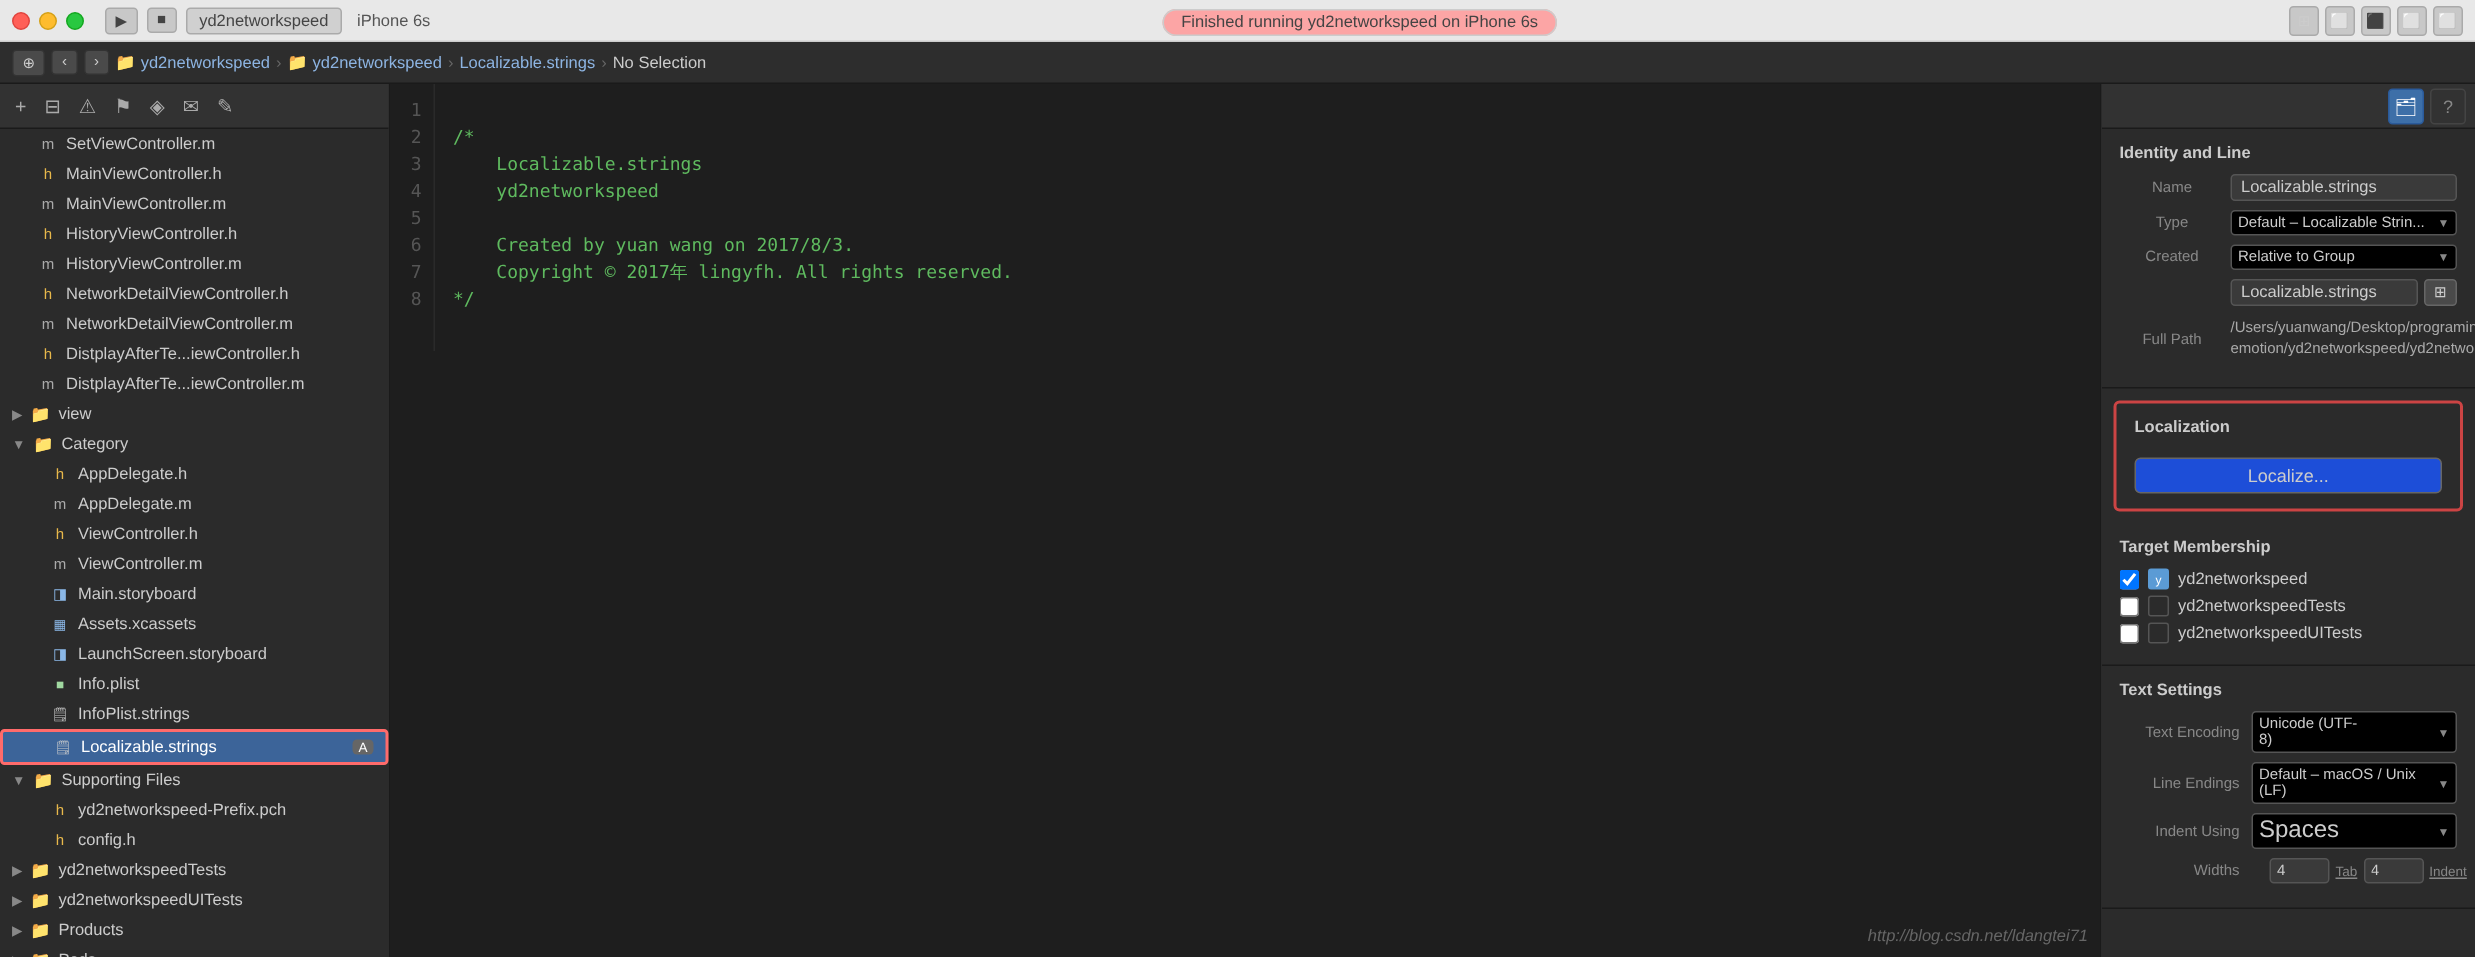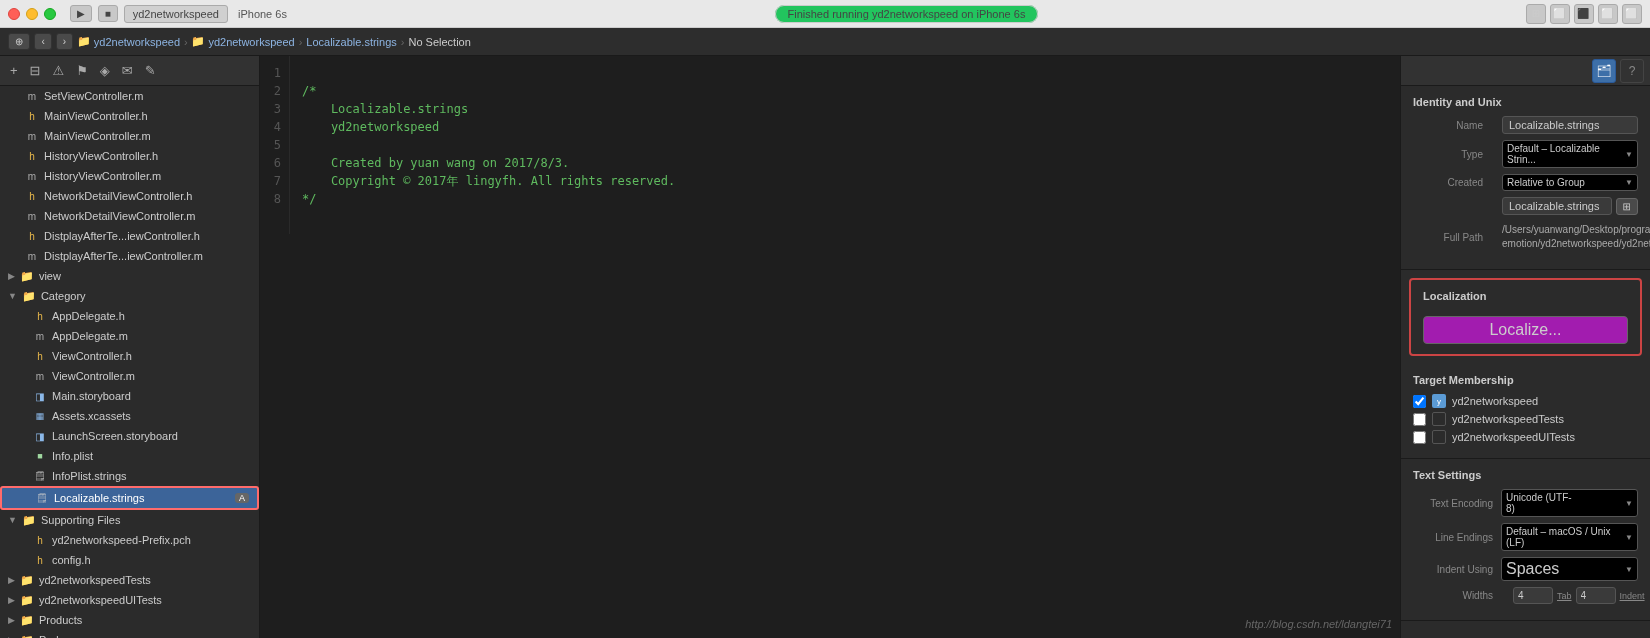--- a/index.html
+++ b/index.html
@@ -49,25 +49,25 @@
     .code-comment { color: #5fba5f; }
 
     
     .right-panel { width: 250px; background: #2b2b2b; border-left: 1px solid #1a1a1a; overflow-y: auto; flex-shrink: 0; }
     .right-panel-toolbar { height: 30px; background: #323232; border-bottom: 1px solid #1a1a1a; display: flex; align-items: center; justify-content: flex-end; padding: 0 6px; gap: 4px; }
     .right-panel-icon { width: 24px; height: 24px; background: #3d6fa8; border: 1px solid #2a5a9a; border-radius: 3px; display: flex; align-items: center; justify-content: center; color: white; font-size: 12px; cursor: pointer; }
     .right-panel-icon.inactive { background: transparent; border: 1px solid #444; color: #888; }
     .section { padding: 10px 12px; border-bottom: 1px solid #1a1a1a; }
     .section-title { font-size: 11px; font-weight: bold; color: #ccc; margin-bottom: 8px; }
     .field-row { display: flex; align-items: center; margin-bottom: 6px; }
-    .field-label { color: #888; font-size: 10px; width: 70px; text-align: right; margin-right: 19px; flex-shrink: 0; }
+    .field-label { color: #888; font-size: 10px; width: 70px; text-align: center; margin-right: 4px; flex-shrink: 0; }
     .field-value { flex: 1; background: #3a3a3a; border: 1px solid #555; border-radius: 3px; padding: 2px 6px; font-size: 11px; color: #ccc; min-height: 18px; display: flex; align-items: center; }
     .full-path-text { font-size: 10px; color: #aaa; padding: 2px 0; }
     .localization-section { padding: 10px 12px; border: 2px solid #cc4444; margin: 8px; border-radius: 4px; }
-    .localize-btn { width: 100%; background: #a21caf; border: 1px solid #666; border-radius: 4px; padding: 4px; color: #ccc; font-size: 16px; cursor: pointer; text-align: center; margin-top: 6px; }
+    .localize-btn { width: 100%; background: #1d4ed8; border: 1px solid #666; border-radius: 4px; padding: 4px; color: #ccc; font-size: 12px; cursor: pointer; text-align: center; margin-top: 6px; }
     .target-membership { padding: 10px 12px; border-bottom: 1px solid #1a1a1a; }
     .checkbox-row { display: flex; align-items: center; margin-bottom: 4px; font-size: 11px; color: #ccc; gap: 6px; }
     .checkbox-row input { margin: 0; }
     .app-icon { width: 14px; height: 14px; background: #5b9bd5; border-radius: 2px; display: flex; align-items: center; justify-content: center; font-size: 8px; color: white; }
     .text-settings { padding: 10px 12px; border-bottom: 1px solid #1a1a1a; }
     .select-row { display: flex; align-items: center; margin-bottom: 6px; }
     .select-label { color: #888; font-size: 10px; width: 80px; text-align: right; margin-right: 8px; flex-shrink: 0; }
     .select-arrow { font-size: 8px; color: #888; }
     .widths-row { display: flex; align-items: center; margin-bottom: 6px; }
     .widths-label { color: #888; font-size: 10px; width: 80px; text-align: right; margin-right: 20px; flex-shrink: 0; }
@@ -92,21 +92,21 @@
   <div class="titlebar-controls">
     <div class="traffic-light tl-red"></div>
     <div class="traffic-light tl-yellow"></div>
     <div class="traffic-light tl-green"></div>
   </div>
   <div class="titlebar-btn">▶</div>
   <div class="titlebar-btn">■</div>
   <div class="titlebar-btn" style="background: #d0d0d0; font-size: 11px; padding: 2px 8px;">yd2networkspeed</div>
   <span style="font-size: 11px; color: #555; margin-left: 4px;">iPhone 6s</span>
   <div style="flex:1; text-align:center;">
-    <span style="font-size: 11px; color: #444; background: #22c55e; padding: 2px 12px; border-radius: 10px; border: 1px solid #ccc;">Finished running yd2networkspeed on iPhone 6s</span>
+    <span style="font-size: 11px; color: #444; background: #fca5a5; padding: 2px 12px; border-radius: 10px; border: 1px solid #ccc;">Finished running yd2networkspeed on iPhone 6s</span>
   </div>
   <div class="titlebar-right">
     <div class="titlebar-icon">⊞</div>
     <div class="titlebar-icon">⬜</div>
     <div class="titlebar-icon">⬛</div>
     <div class="titlebar-icon">⬜</div>
     <div class="titlebar-icon">⬜</div>
   </div>
 </div>
 
@@ -295,21 +295,21 @@
     <div class="watermark">http://blog.csdn.net/ldangtei71</div>
   </div>
 
   <div class="right-panel">
     <div class="right-panel-toolbar">
       <div class="right-panel-icon" style="background: #3d6fa8; border: 1px solid #2a5a9a;">🗂</div>
       <div class="right-panel-icon inactive">?</div>
     </div>
 
     <div class="section">
-      <div class="section-title">Identity and Unix</div>
+      <div class="section-title">Identity and Line</div>
       <div class="field-row">
         <span class="field-label">Name</span>
         <div class="field-value">Localizable.strings</div>
       </div>
       <div class="field-row">
         <span class="field-label">Type</span>
         <div class="select-with-arrow" style="flex:1;">
           <span style="font-size:10px; color:#ccc;">Default – Localizable Strin...</span>
           <span class="select-arrow">▼</span>
         </div>

